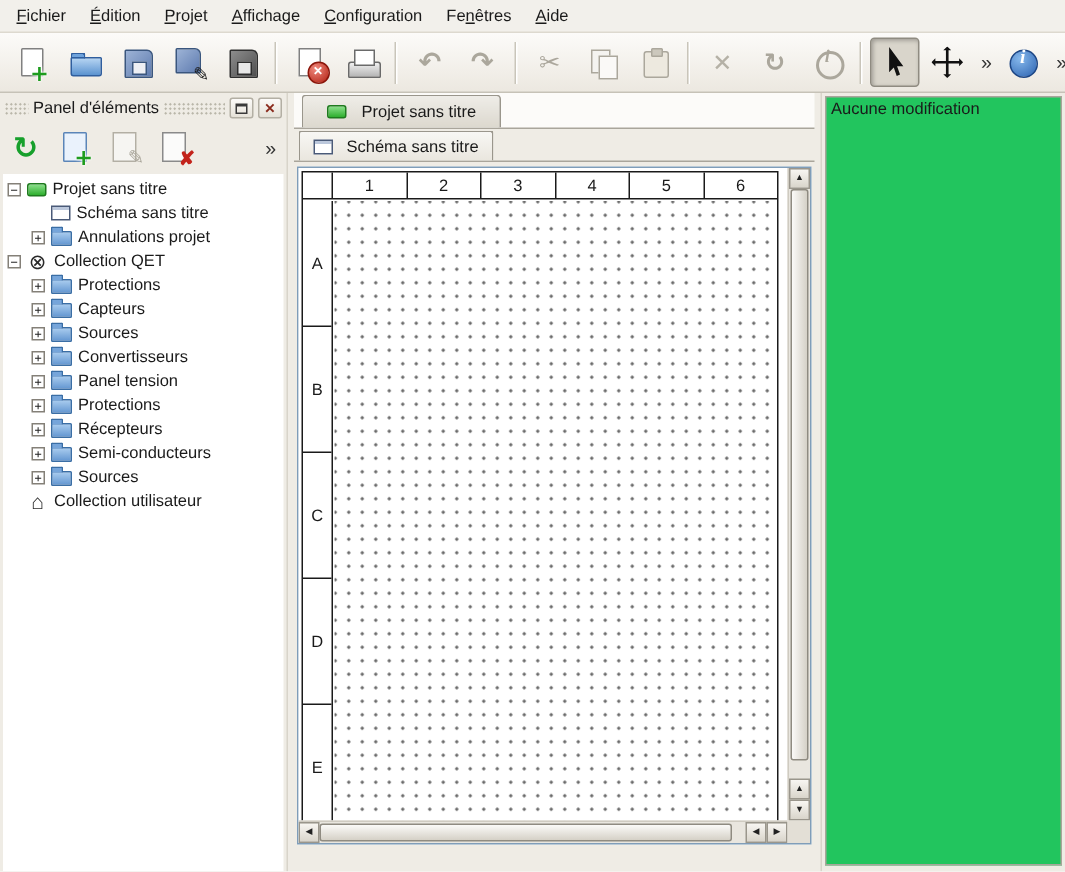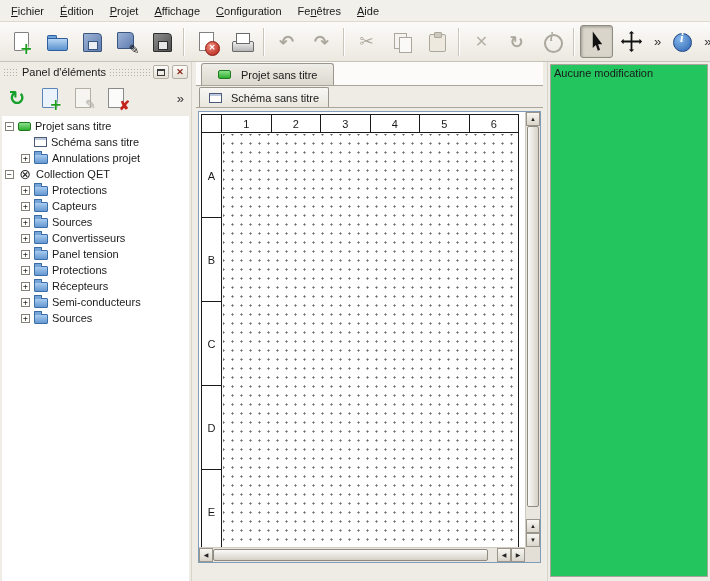--- a/index.html
+++ b/index.html
@@ -331,20 +331,26 @@
             <span class="expander">+</span>
             <span class="ti ti-folder"></span>
             <span class="tree-label">Semi-conducteurs</span>
           </div>
           <div class="tree-row">
             <span class="tree-indent" style="width: 19px;"></span>
             <span class="expander">+</span>
             <span class="ti ti-folder"></span>
             <span class="tree-label">Sources</span>
           </div>
+          <div class="tree-row">
+            <span class="tree-indent" style="width: 3px;"></span>
+            <span class="expander hidden"></span>
+            <span class="ti ti-home"></span>
+            <span class="tree-label">Collection utilisateur</span>
+          </div>
         </div>
     </div>
 
     <div class="center">
       <div class="mdi-tabbar">
         <div class="mdi-tab">
           <span class="ti ti-project"></span>
           <span>Projet sans titre</span>
         </div>
       </div>

